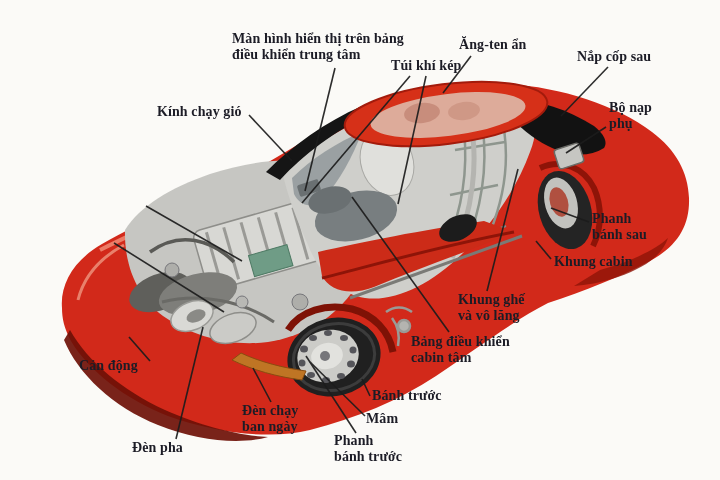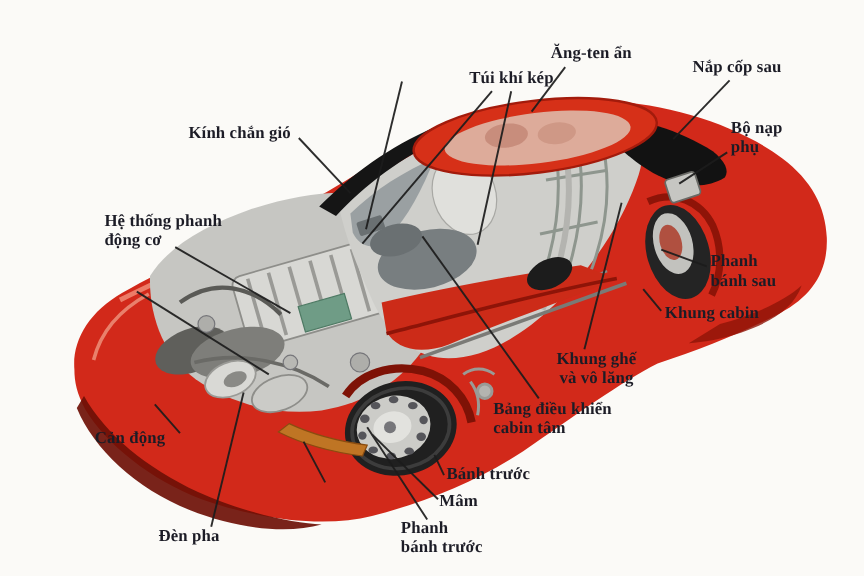--- a/index.html
+++ b/index.html
@@ -8,21 +8,21 @@
   .lbl{
     position:absolute;
     font-family:"Liberation Serif", serif;
     font-weight:700;
     font-size:14px;
     line-height:1.14;
     color:#1c1c26;
     white-space:pre-line;
     letter-spacing:.1px;
   }
-  .lbl.center{text-align:center;}
+  .lbl.center{}
 </style>
 </head>
 <body>
 
 <div id="stage">
 
   <svg id="car-svg" viewBox="0 0 720 480" aria-hidden="true">
 
     <path d="M62,308 C60,284 74,260 102,244 C142,221 192,200 250,172
          C290,152 332,120 376,101 C412,87 456,81 506,84
@@ -157,34 +157,36 @@
       <line x1="365" y1="416" x2="310" y2="362"></line>
       <line x1="356" y1="433" x2="306" y2="356"></line>
       <line x1="271" y1="402" x2="253" y2="368"></line>
       <line x1="176" y1="439" x2="203" y2="327"></line>
       <line x1="150" y1="361" x2="129" y2="337"></line>
       <line x1="146" y1="206" x2="242" y2="261"></line>
       <line x1="114" y1="243" x2="224" y2="312"></line>
     </g>
   </svg>
 
+  <div class="lbl" style="left:232px;top:31px">Màn hình hiển thị trên bảng
+điều khiển trung tâm</div>
   <div class="lbl" style="left:391px;top:58px">Túi khí kép</div>
   <div class="lbl" style="left:459px;top:37px">Ăng-ten ẩn</div>
   <div class="lbl" style="left:577px;top:49px">Nắp cốp sau</div>
   <div class="lbl" style="left:609px;top:100px">Bộ nạp
 phụ</div>
-  <div class="lbl" style="left:157px;top:104px">Kính chắn gió</div>
-  <div class="lbl" style="left:87px;top:177px">Hệ thống phanh
-động cơ</div>
+  <div class="lbl" style="left:157px;top:104px">Kính chạy gió</div>
   <div class="lbl" style="left:592px;top:211px">Phanh
 bánh sau</div>
   <div class="lbl" style="left:554px;top:254px">Khung cabin</div>
   <div class="lbl center" style="left:458px;top:292px;width:78px">Khung ghế
 và vô lăng</div>
   <div class="lbl" style="left:411px;top:334px">Bảng điều khiển
 cabin tâm</div>
   <div class="lbl" style="left:372px;top:388px">Bánh trước</div>
   <div class="lbl" style="left:366px;top:411px">Mâm</div>
   <div class="lbl" style="left:334px;top:433px">Phanh
 bánh trước</div>
   <div class="lbl" style="left:79px;top:358px">Cản động</div>
+  <div class="lbl" style="left:242px;top:403px">Đèn chạy
+ban ngày</div>
   <div class="lbl" style="left:132px;top:440px">Đèn pha</div>
 </div>
 
 </body></html>

